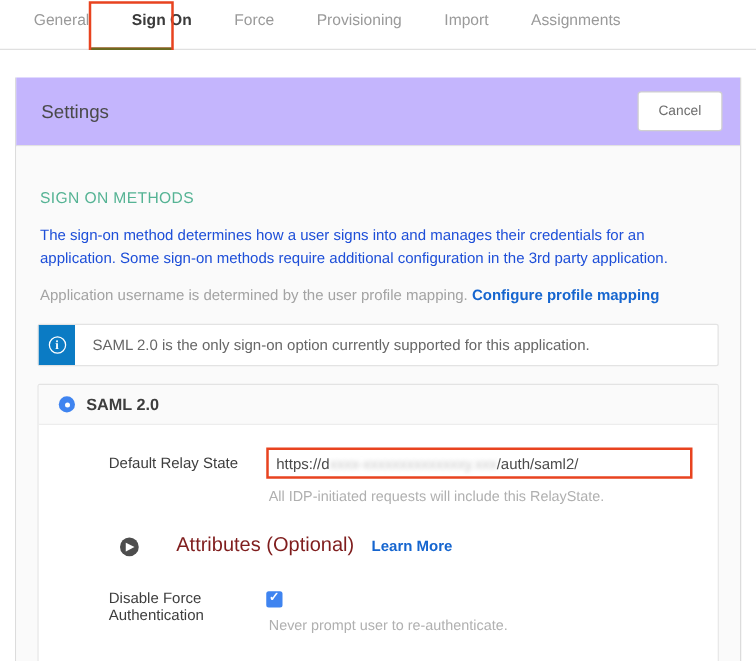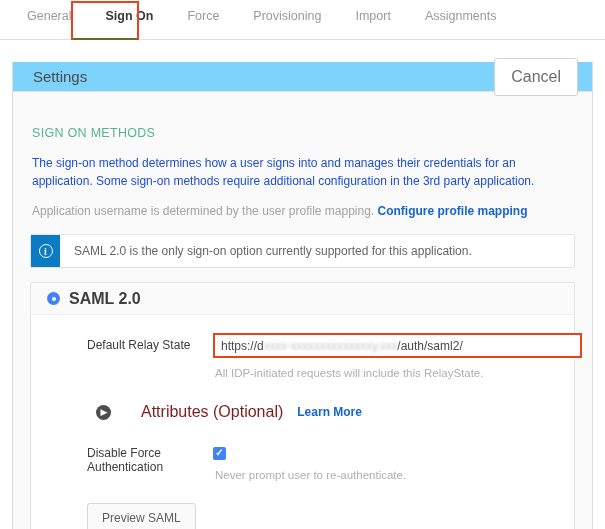--- a/index.html
+++ b/index.html
@@ -64,39 +64,39 @@
     position: absolute;
     left: 12px;
     top: 62px;
     width: 581px;
     background: #ffffff;
     border: 1px solid #dcdcdc;
     border-top: none;
     box-sizing: border-box;
   }
   .card-header {
-    height: 30px;
-    background: #7dd3fc;
+    height: 55px;
+    background: #c4b5fd;
     border-bottom: 1px solid #e2e2e2;
     display: flex;
     align-items: center;
     justify-content: space-between;
     padding: 0 14px 0 20px;
     box-sizing: border-box;
   }
   .card-title {
     font-size: 15px;
     color: #4a4a4a;
   }
   .cancel-btn {
     background: #ffffff;
     border: 1px solid #d0d0d0;
     border-radius: 3px;
     color: #6e6e6e;
-    font-size: 16px;
+    font-size: 11px;
     font-family: "Liberation Sans", sans-serif;
     padding: 9px 16px;
     cursor: pointer;
   }
 
   .card-body {
     background: #fafafa;
     padding: 18px 17px 22px 17px;
     min-height: 400px;
     box-sizing: border-box;
@@ -193,21 +193,21 @@
     flex: 0 0 13px;
   }
   .radio::after {
     content: "";
     width: 4px;
     height: 4px;
     border-radius: 50%;
     background: #ffffff;
   }
   .saml-label {
-    font-size: 16px;
+    font-size: 13px;
     font-weight: bold;
     color: #3d3d3d;
   }
 
   .saml-body {
     padding: 18px 0 16px 0;
     background: #ffffff;
   }
 
   .form-row {
@@ -221,21 +221,21 @@
     font-size: 12px;
     color: #3d3d3d;
     padding-top: 5px;
     padding-left: 40px;
     box-sizing: border-box;
   }
   .field-col {
     flex: 1 1 auto;
   }
   .relay-input {
-    width: 369px;
+    width: 341px;
     height: 25px;
     border: 2px solid #e8431f;
     box-sizing: border-box;
     background: #ffffff;
     font-family: "Liberation Sans", sans-serif;
     font-size: 12px;
     color: #4a4a4a;
     padding: 0 6px;
     outline: none;
     display: flex;

